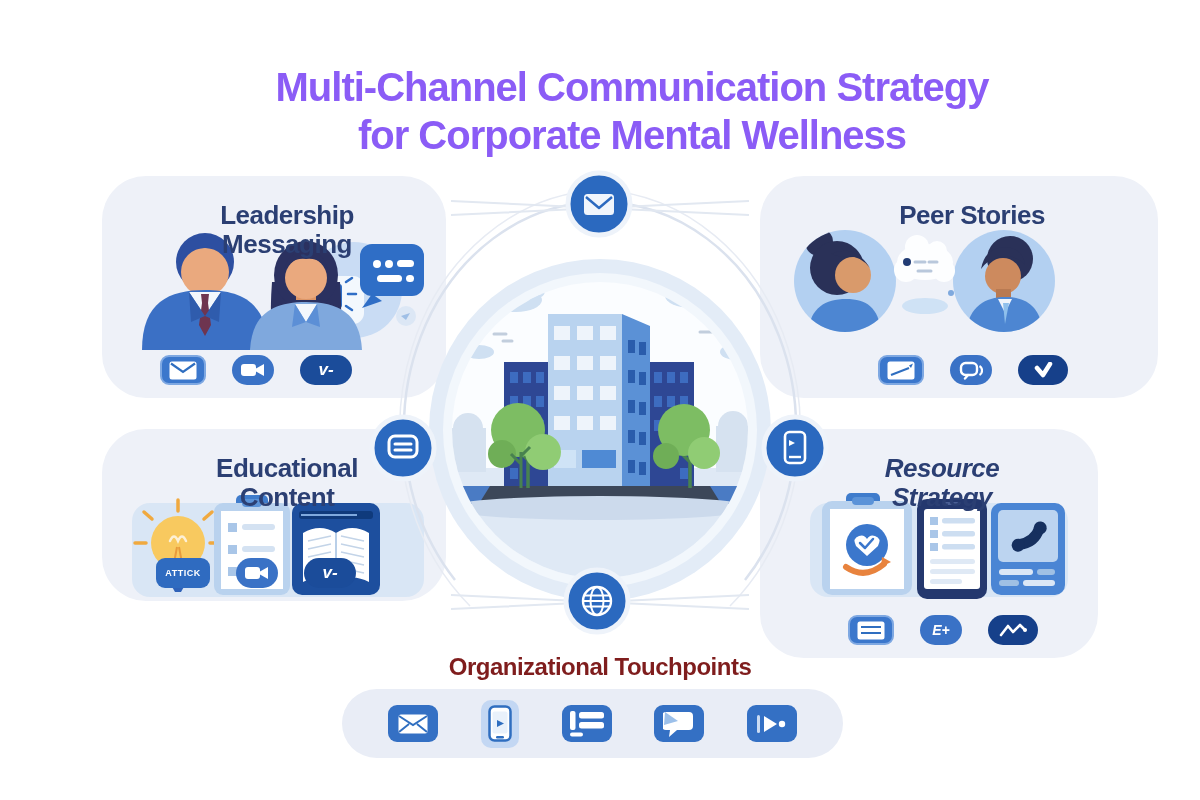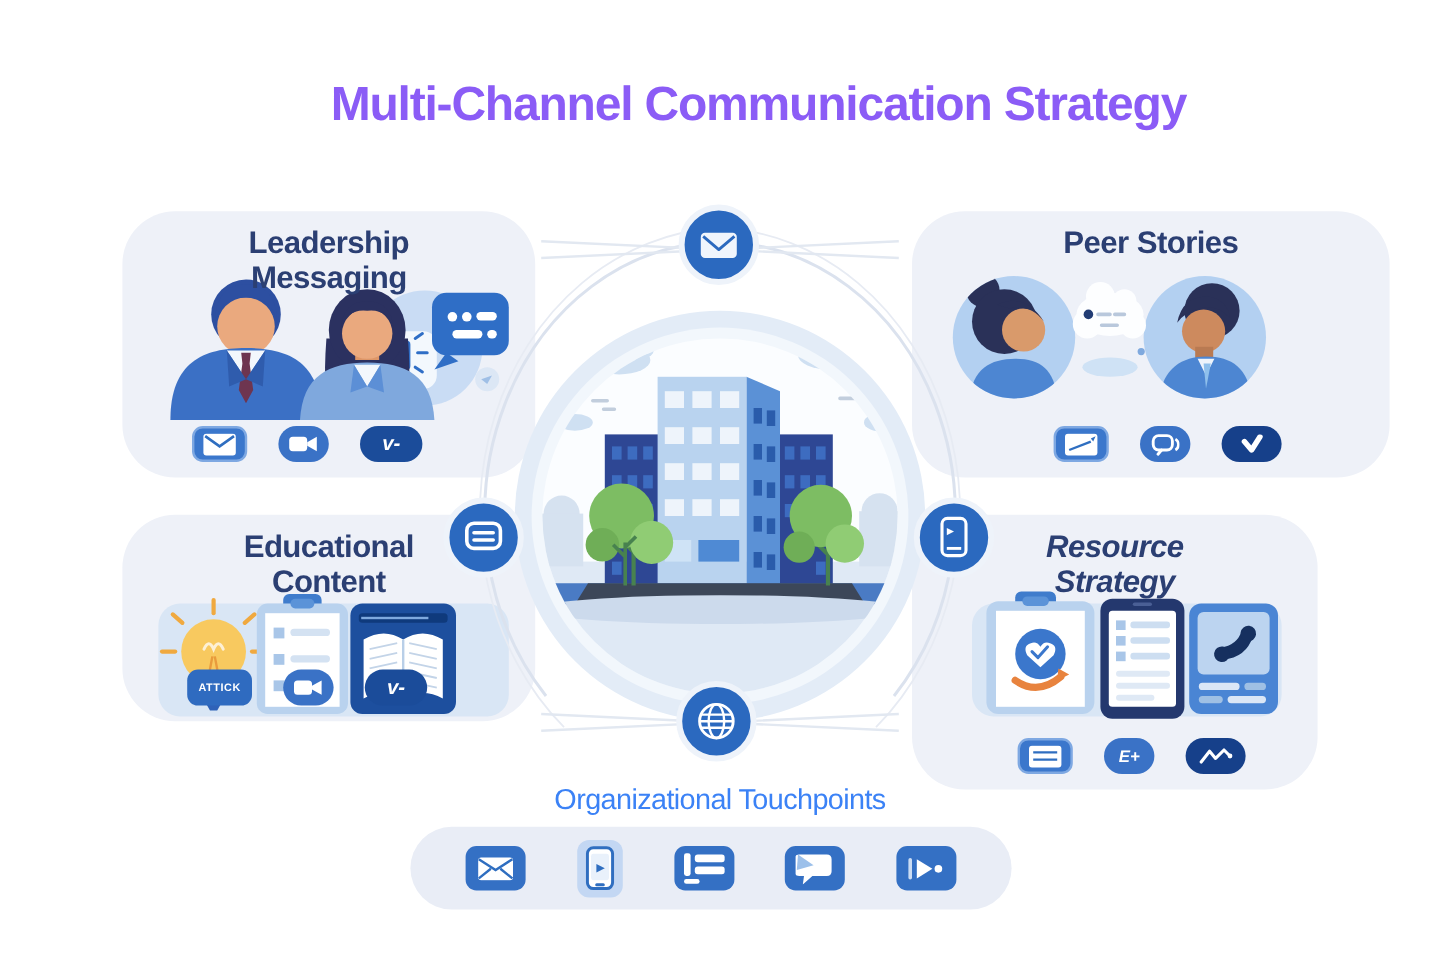--- a/index.html
+++ b/index.html
@@ -7,56 +7,57 @@
           font-family:"Liberation Sans",sans-serif;}
   
   .main-title{position:absolute;top:36px;left:0;width:100%;text-align:center;
               color:#8b5cf6;font-weight:bold;font-size:40px;line-height:48px;letter-spacing:-1px;z-index:3;padding-left:32px;}
   
   .panel{position:absolute;background:#eef1f8;border-radius:44px;overflow:hidden;z-index:1;}
   #panel-tl{left:102px;top:176px;width:344px;height:222px;}
   #panel-tr{left:760px;top:176px;width:398px;height:222px;}
   #panel-bl{left:102px;top:429px;width:344px;height:172px;}
   #panel-br{left:760px;top:429px;width:338px;height:229px;font-style:italic;}
-  .panel-title{position:absolute;top:12px;left:0;width:100%;margin:0;text-align:center;
+  .panel-title{position:absolute;top:12px;left:0;width:100%;margin:13px;text-align:center;
                font-size:26px;line-height:29px;font-weight:bold;color:#2b3f73;letter-spacing:-0.5px;z-index:2;}
   .illus{position:absolute;left:0;top:0;z-index:1;}
   
   .badges{position:absolute;left:0;bottom:13px;width:100%;display:flex;justify-content:center;
           align-items:center;gap:26px;z-index:2;}
   .badges.shift-l{transform:translateX(-18px);}
   .badges.shift-r{transform:translateX(14px);}
   .badge{height:30px;display:flex;align-items:center;justify-content:center;box-sizing:border-box;}
   .badge.sq{width:46px;border-radius:9px;background:#3b77cc;border:2px solid #7ea8e2;}
   .badge.pill{width:42px;border-radius:15px;background:#3a72c6;}
   .badge.dark{width:52px;border-radius:16px;background:#1b4c9a;color:#fff;font-weight:bold;
               font-style:italic;font-size:17px;}
   .badge.darker{width:50px;border-radius:16px;background:#16408a;}
   .badge.txt{width:54px;border-radius:9px;background:#2f6bc0;color:#fff;font-weight:bold;
              font-size:9px;letter-spacing:0.5px;align-items:center;}
   .badge.eplus{color:#fff;font-weight:bold;font-size:14px;}
   
   #overlay{position:absolute;left:0;top:0;z-index:2;pointer-events:none;}
   
   .footer-title{position:absolute;top:653px;left:0;width:100%;text-align:center;margin:0;
-                font-size:24px;font-weight:normal;color:#3b82f6;letter-spacing:-0.5px;z-index:3;}
+                font-size:24px;font-weight:bold;color:#7f1d1d;letter-spacing:-0.5px;z-index:3;}
   .footer-pill{position:absolute;left:342px;top:689px;width:501px;height:69px;border-radius:35px;
                background:#e9edf6;display:flex;align-items:center;justify-content:space-between;
                padding:0 46px;box-sizing:border-box;z-index:3;}
   .ficon{width:50px;height:37px;border-radius:9px;background:#3470c4;display:flex;
          align-items:center;justify-content:center;}
   .ficon.phone{width:38px;height:48px;border-radius:10px;background:#c3d7f3;}
 </style>
 </head>
 <body>
 
 <div id="canvas">
 
   <h1 class="main-title">
     <span>Multi-Channel Communication Strategy</span><br>
+    <span>for Corporate Mental Wellness</span>
   </h1>
 
   <section class="panel" id="panel-tl">
     <svg class="illus" width="344" height="222" viewBox="0 0 344 222">
       <circle cx="252" cy="114" r="48" fill="#c9dcf4"></circle>
 
       <rect x="204" y="100" width="58" height="48" rx="11" fill="#f3f8fd"></rect>
       <path d="M216,146 l-8,15 19,-9 z" fill="#f3f8fd"></path>
       <g fill="#2f6ec6">
         <path d="M212,124 l22,-12 v24 z"></path>

